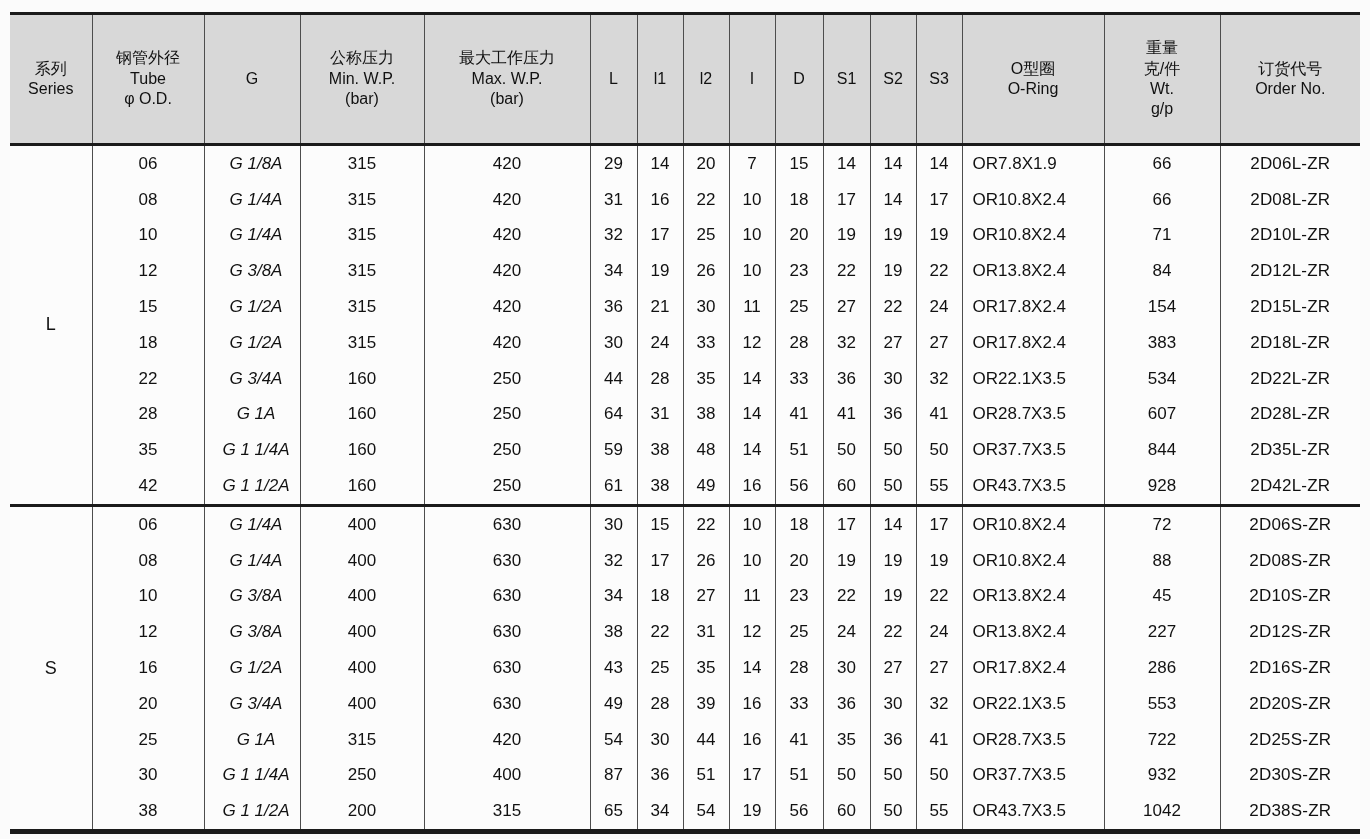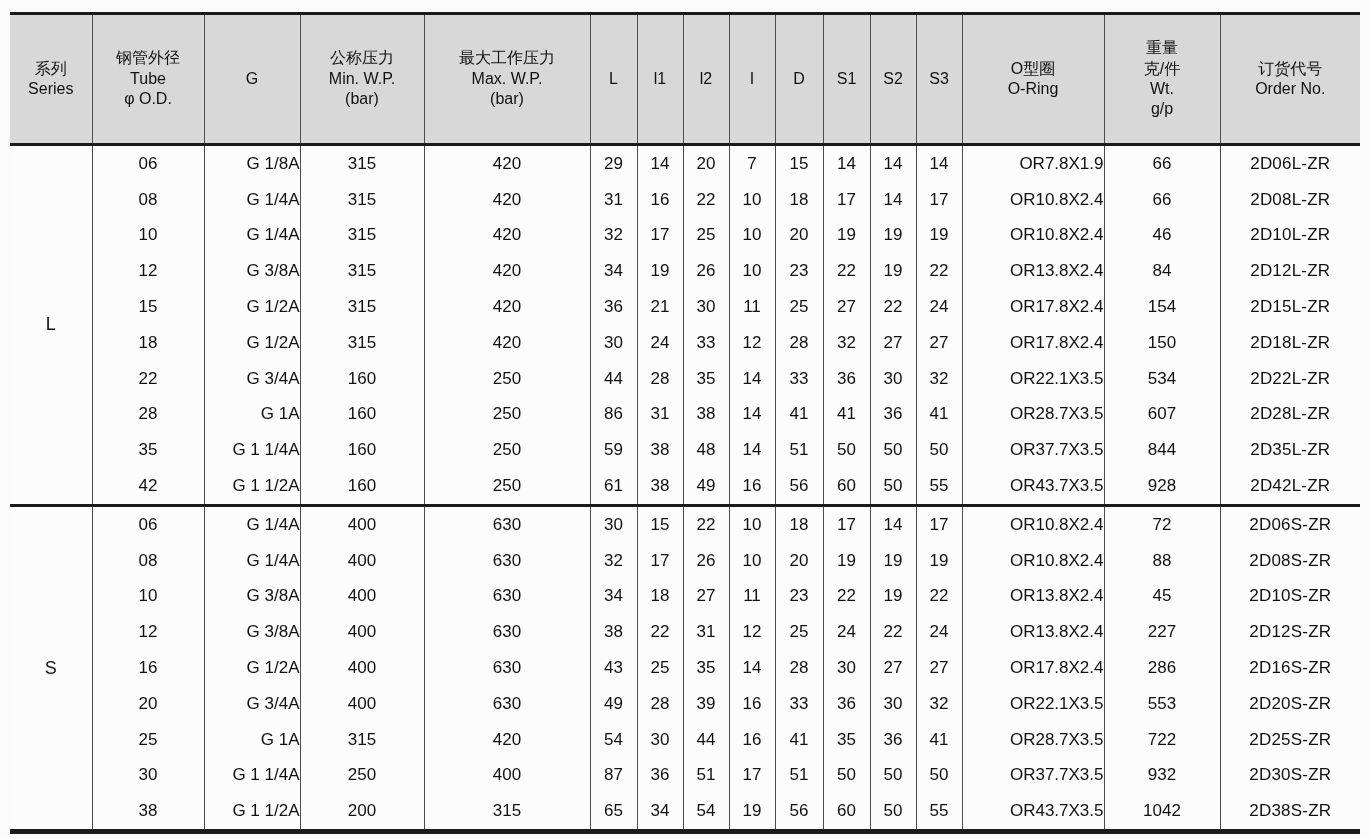--- a/index.html
+++ b/index.html
@@ -41,22 +41,22 @@
   th:last-child, td:last-child { border-right: none; }
   tbody td {
     height: 35.8px;
     font-size: 17px;
     text-align: center;
     vertical-align: middle;
     padding: 0;
   }
   tbody tr.section-start td { border-top: 3px solid #1b1b1b; }
   td.c-series { font-size: 18px; }
-  td.c-g { text-align: right; padding-left: 8px; }
-  td.c-o_ring { text-align: right; padding-left: 10px; }
+  td.c-g { text-align: center; padding-left: 8px; font-style: italic; }
+  td.c-o_ring { text-align: left; padding-left: 10px; }
   td.c-order_no { font-weight: normal; letter-spacing: 0.2px; }
 </style>
 </head>
 <body>
 
 <div class="page">
   <table class="spec">
     <colgroup>
       <col style="width:82px">
         <col style="width:112px">
@@ -150,21 +150,21 @@
           <td class="c-max_wp">420</td>
           <td class="c-L">32</td>
           <td class="c-l1">17</td>
           <td class="c-l2">25</td>
           <td class="c-I">10</td>
           <td class="c-D">20</td>
           <td class="c-S1">19</td>
           <td class="c-S2">19</td>
           <td class="c-S3">19</td>
           <td class="c-o_ring">OR10.8X2.4</td>
-          <td class="c-weight">46</td>
+          <td class="c-weight">71</td>
           <td class="c-order_no">2D10L-ZR</td>
         </tr>
         <tr>
           <td class="c-tube_od">12</td>
           <td class="c-g">G 3/8A</td>
           <td class="c-min_wp">315</td>
           <td class="c-max_wp">420</td>
           <td class="c-L">34</td>
           <td class="c-l1">19</td>
           <td class="c-l2">26</td>
@@ -201,21 +201,21 @@
           <td class="c-max_wp">420</td>
           <td class="c-L">30</td>
           <td class="c-l1">24</td>
           <td class="c-l2">33</td>
           <td class="c-I">12</td>
           <td class="c-D">28</td>
           <td class="c-S1">32</td>
           <td class="c-S2">27</td>
           <td class="c-S3">27</td>
           <td class="c-o_ring">OR17.8X2.4</td>
-          <td class="c-weight">150</td>
+          <td class="c-weight">383</td>
           <td class="c-order_no">2D18L-ZR</td>
         </tr>
         <tr>
           <td class="c-tube_od">22</td>
           <td class="c-g">G 3/4A</td>
           <td class="c-min_wp">160</td>
           <td class="c-max_wp">250</td>
           <td class="c-L">44</td>
           <td class="c-l1">28</td>
           <td class="c-l2">35</td>
@@ -226,21 +226,21 @@
           <td class="c-S3">32</td>
           <td class="c-o_ring">OR22.1X3.5</td>
           <td class="c-weight">534</td>
           <td class="c-order_no">2D22L-ZR</td>
         </tr>
         <tr>
           <td class="c-tube_od">28</td>
           <td class="c-g">G 1A</td>
           <td class="c-min_wp">160</td>
           <td class="c-max_wp">250</td>
-          <td class="c-L">86</td>
+          <td class="c-L">64</td>
           <td class="c-l1">31</td>
           <td class="c-l2">38</td>
           <td class="c-I">14</td>
           <td class="c-D">41</td>
           <td class="c-S1">41</td>
           <td class="c-S2">36</td>
           <td class="c-S3">41</td>
           <td class="c-o_ring">OR28.7X3.5</td>
           <td class="c-weight">607</td>
           <td class="c-order_no">2D28L-ZR</td>

